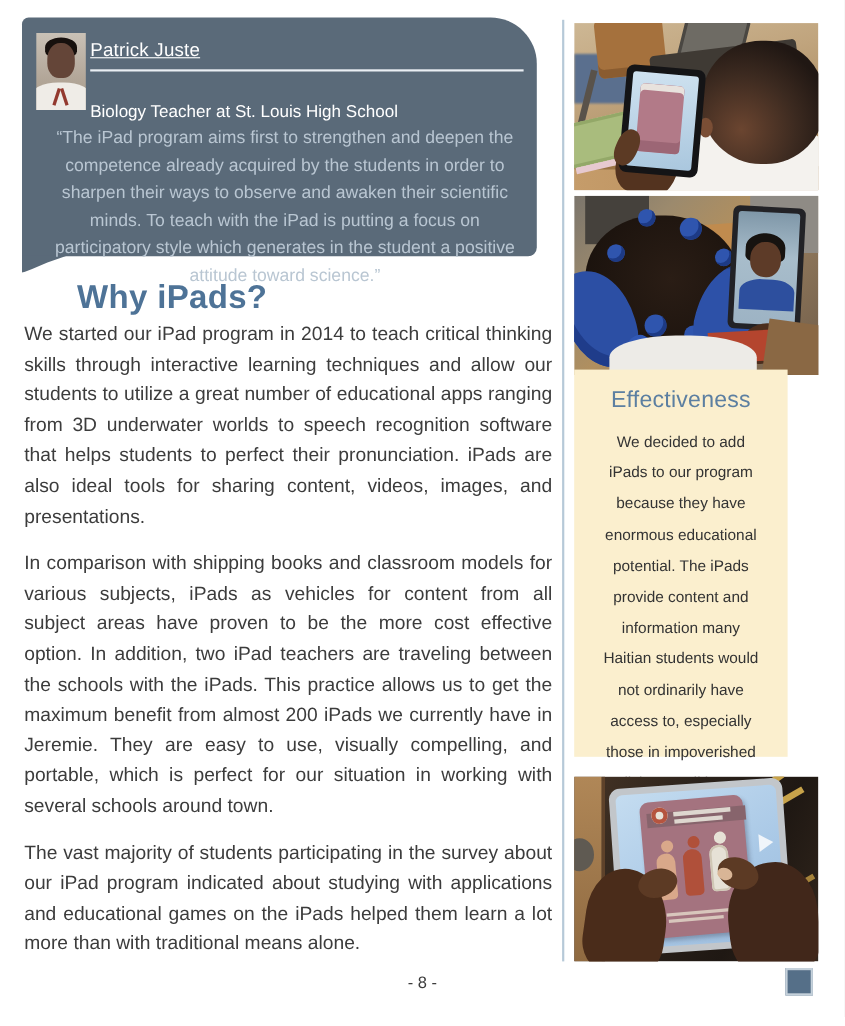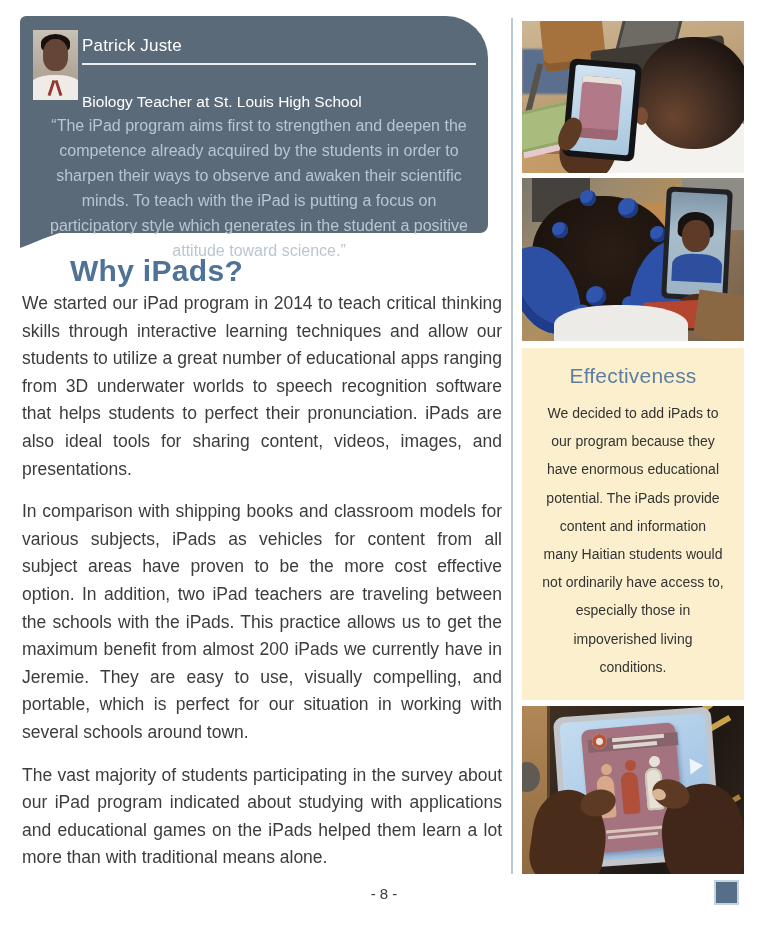--- a/index.html
+++ b/index.html
@@ -25,21 +25,21 @@
     position:absolute; left:13px; top:14px; width:45px; height:70px;
     overflow:hidden; background:linear-gradient(180deg,#c9c1b6 0%,#b2a698 60%,#a79b8c 100%);
   }
   .avatar-hair { position:absolute; left:8px; top:4px; width:29px; height:18px; border-radius:50% 50% 30% 30%; background:#17100d; }
   .avatar-head { position:absolute; left:10px; top:9px; width:25px; height:32px; border-radius:46% 46% 42% 42%; background:#644538; }
   .avatar-shirt { position:absolute; left:-5px; bottom:-3px; width:55px; height:28px; border-radius:45% 45% 0 0; background:#efece7; }
   .avatar-collar-l { position:absolute; left:17px; bottom:4px; width:3px; height:16px; background:#93392f; transform:rotate(18deg); }
   .avatar-collar-r { position:absolute; left:24px; bottom:4px; width:3px; height:16px; background:#93392f; transform:rotate(-18deg); }
 
   .card-head { position:absolute; left:62px; top:20px; right:12px; color:var(--card_text,#ffffff); }
-  .person-name { font-size:17px; letter-spacing:0.2px; }
+  .person-name { font-size:17px; letter-spacing:0.2px;text-decoration:underline; }
   .head-rule { height:2px; background:#e9eef3; margin:7px 0 6px; }
   .person-role { font-size:15.5px;margin-top:28px; }
 
   .pull-quote {
     position:absolute; left:24px; right:14px; top:97px; margin:0;
     text-align:center; color:var(--quote_text,#b9c6d2);
     font-size:16px; line-height:25px;
   }
 
   
@@ -136,21 +136,21 @@
   .p3-cap1 { left:84px; top:122px; width:58px; height:3px; background:#d8c6bc; transform:rotate(-5deg); }
   .p3-cap2 { left:86px; top:128px; width:50px; height:3px; background:#d8c6bc; transform:rotate(-5deg); }
   .p3-play { left:168px; top:52px; width:0; height:0; border-left:13px solid #f0f5fa; border-top:8px solid transparent; border-bottom:8px solid transparent; transform:rotate(-4deg); }
   .p3-hand-l { left:10px; bottom:-10px; width:74px; height:94px; background:#4a2c1a; border-radius:45% 55% 30% 30%; transform:rotate(8deg); }
   .p3-thumb-l { left:58px; bottom:58px; width:36px; height:26px; background:#5c3a24; border-radius:50%; transform:rotate(-15deg); }
   .p3-hand-r { right:0; bottom:-12px; width:82px; height:102px; background:#41271a; border-radius:50% 45% 30% 35%; transform:rotate(-6deg); }
   .p3-thumb-r { right:54px; bottom:66px; width:38px; height:28px; background:#5c3a24; border-radius:50%; transform:rotate(20deg); }
   .p3-nail-r { right:78px; bottom:74px; width:14px; height:11px; background:#d9b596; border-radius:50%; transform:rotate(20deg); }
 
   
-  .panel { position:absolute; left:522px; top:348px; width:222px; height:352px; background:var(--panel_bg,#fbefce); }
+  .panel { position:absolute; left:522px; top:336px; width:194px; height:352px; background:var(--panel_bg,#fbefce); }
   .panel-heading { margin:16px 0 0; text-align:center; font-size:21px; font-weight:400; color:var(--panel_title,#5c7fa1); letter-spacing:0.2px; }
   .panel-body { margin:11px 0 0; padding:0 20px; text-align:center; font-size:14px; line-height:28.2px; color:var(--panel_text,#333333); }
 
   .corner-square { position:absolute; left:714px; top:880px; width:25px; height:25px; background:var(--corner_square,#556f88); border:2px solid #c5d1db; }
 </style>
 </head>
 <body>
 
 <div class="page">
 

